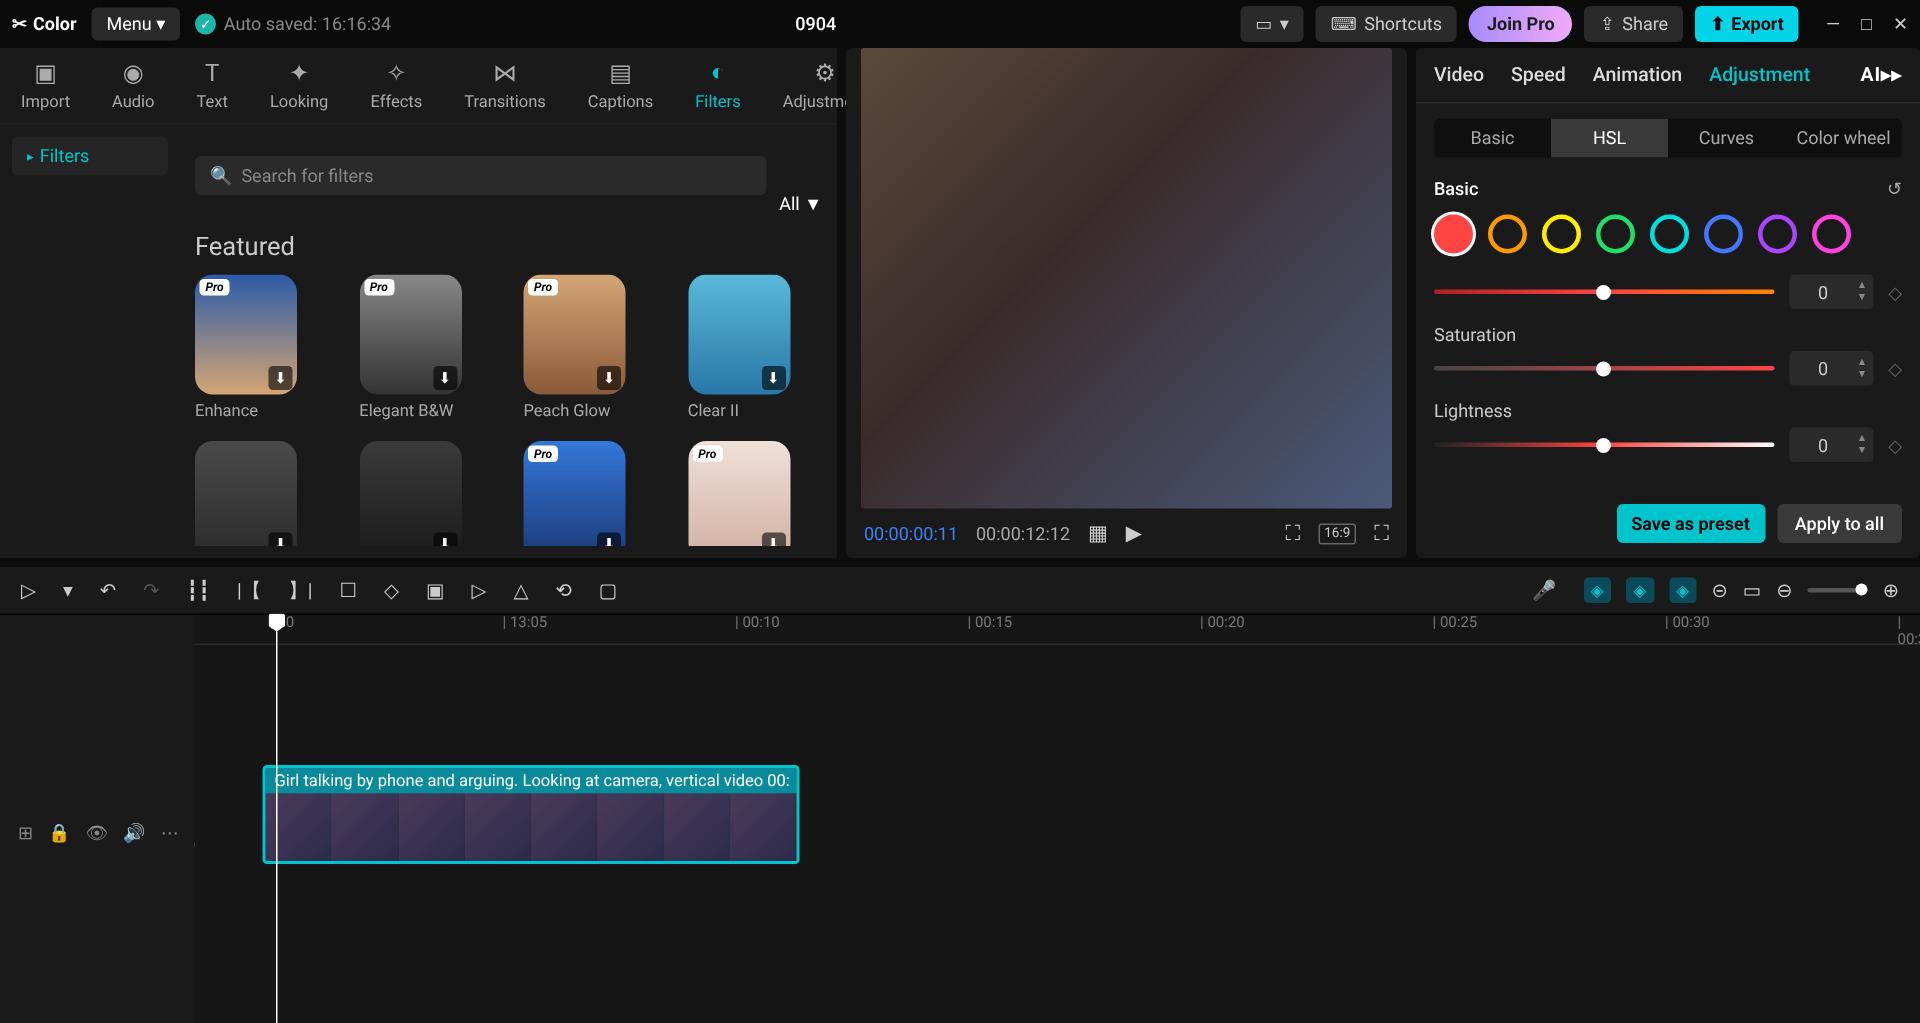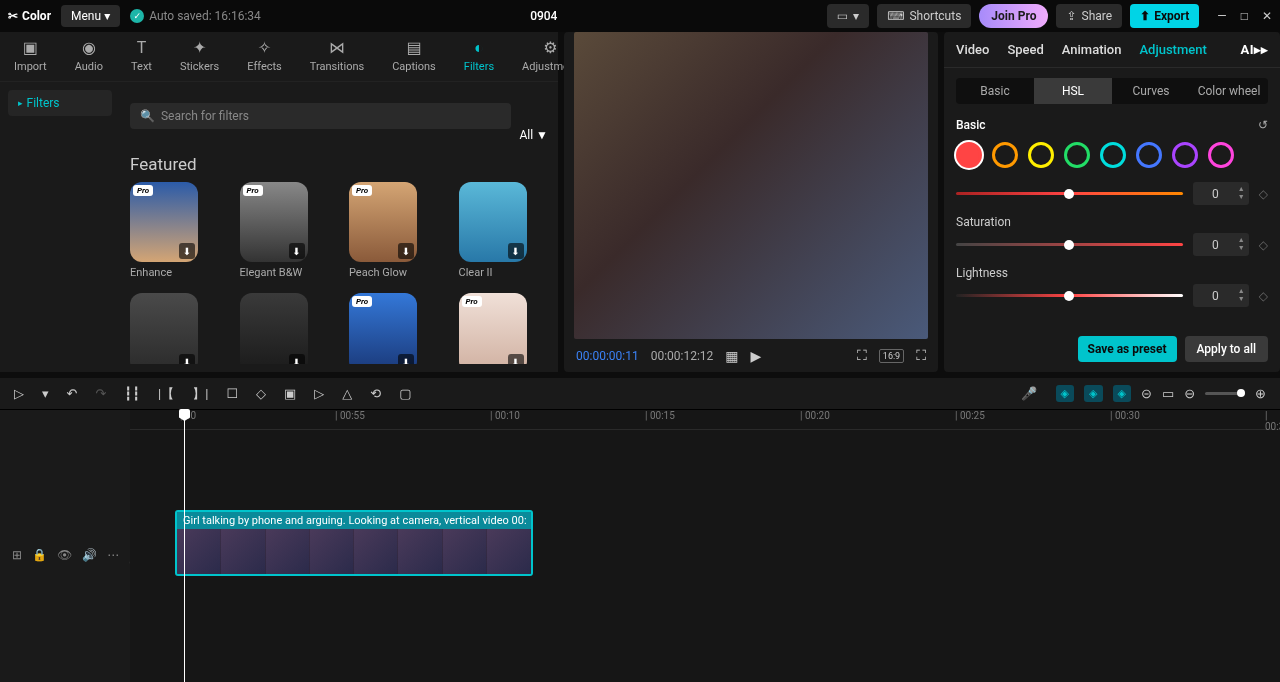--- a/index.html
+++ b/index.html
@@ -175,21 +175,21 @@
       <div class="tab-item">
           <span class="tab-icon">◉</span>
           <span>Audio</span>
         </div>
       <div class="tab-item">
           <span class="tab-icon">T</span>
           <span>Text</span>
         </div>
       <div class="tab-item">
           <span class="tab-icon">✦</span>
-          <span>Stickers</span>
+          <span>Looking</span>
         </div>
       <div class="tab-item">
           <span class="tab-icon">✧</span>
           <span>Effects</span>
         </div>
       <div class="tab-item">
           <span class="tab-icon">⋈</span>
           <span>Transitions</span>
         </div>
       <div class="tab-item">
@@ -425,21 +425,21 @@
       <span>⋯</span>
       <div class="cover-btn">
         <span>✎</span>
         <span>Cover</span>
       </div>
     </div>
   </div>
   <div class="track-area">
     <div class="ruler" id="ruler">
         <div class="ruler-tick" style="left: 50px;">| 00</div>
-        <div class="ruler-tick" style="left: 205px;">| 00:55</div>
+        <div class="ruler-tick" style="left: 205px;">| 13:05</div>
         <div class="ruler-tick" style="left: 360px;">| 00:10</div>
         <div class="ruler-tick" style="left: 515px;">| 00:15</div>
         <div class="ruler-tick" style="left: 670px;">| 00:20</div>
         <div class="ruler-tick" style="left: 825px;">| 00:25</div>
         <div class="ruler-tick" style="left: 980px;">| 00:30</div>
         <div class="ruler-tick" style="left: 1135px;">| 00:35</div>
       </div>
     <div class="playhead"></div>
     <div class="clip">
       <div class="clip-title">Girl talking by phone and arguing. Looking at camera, vertical video   00:</div>

